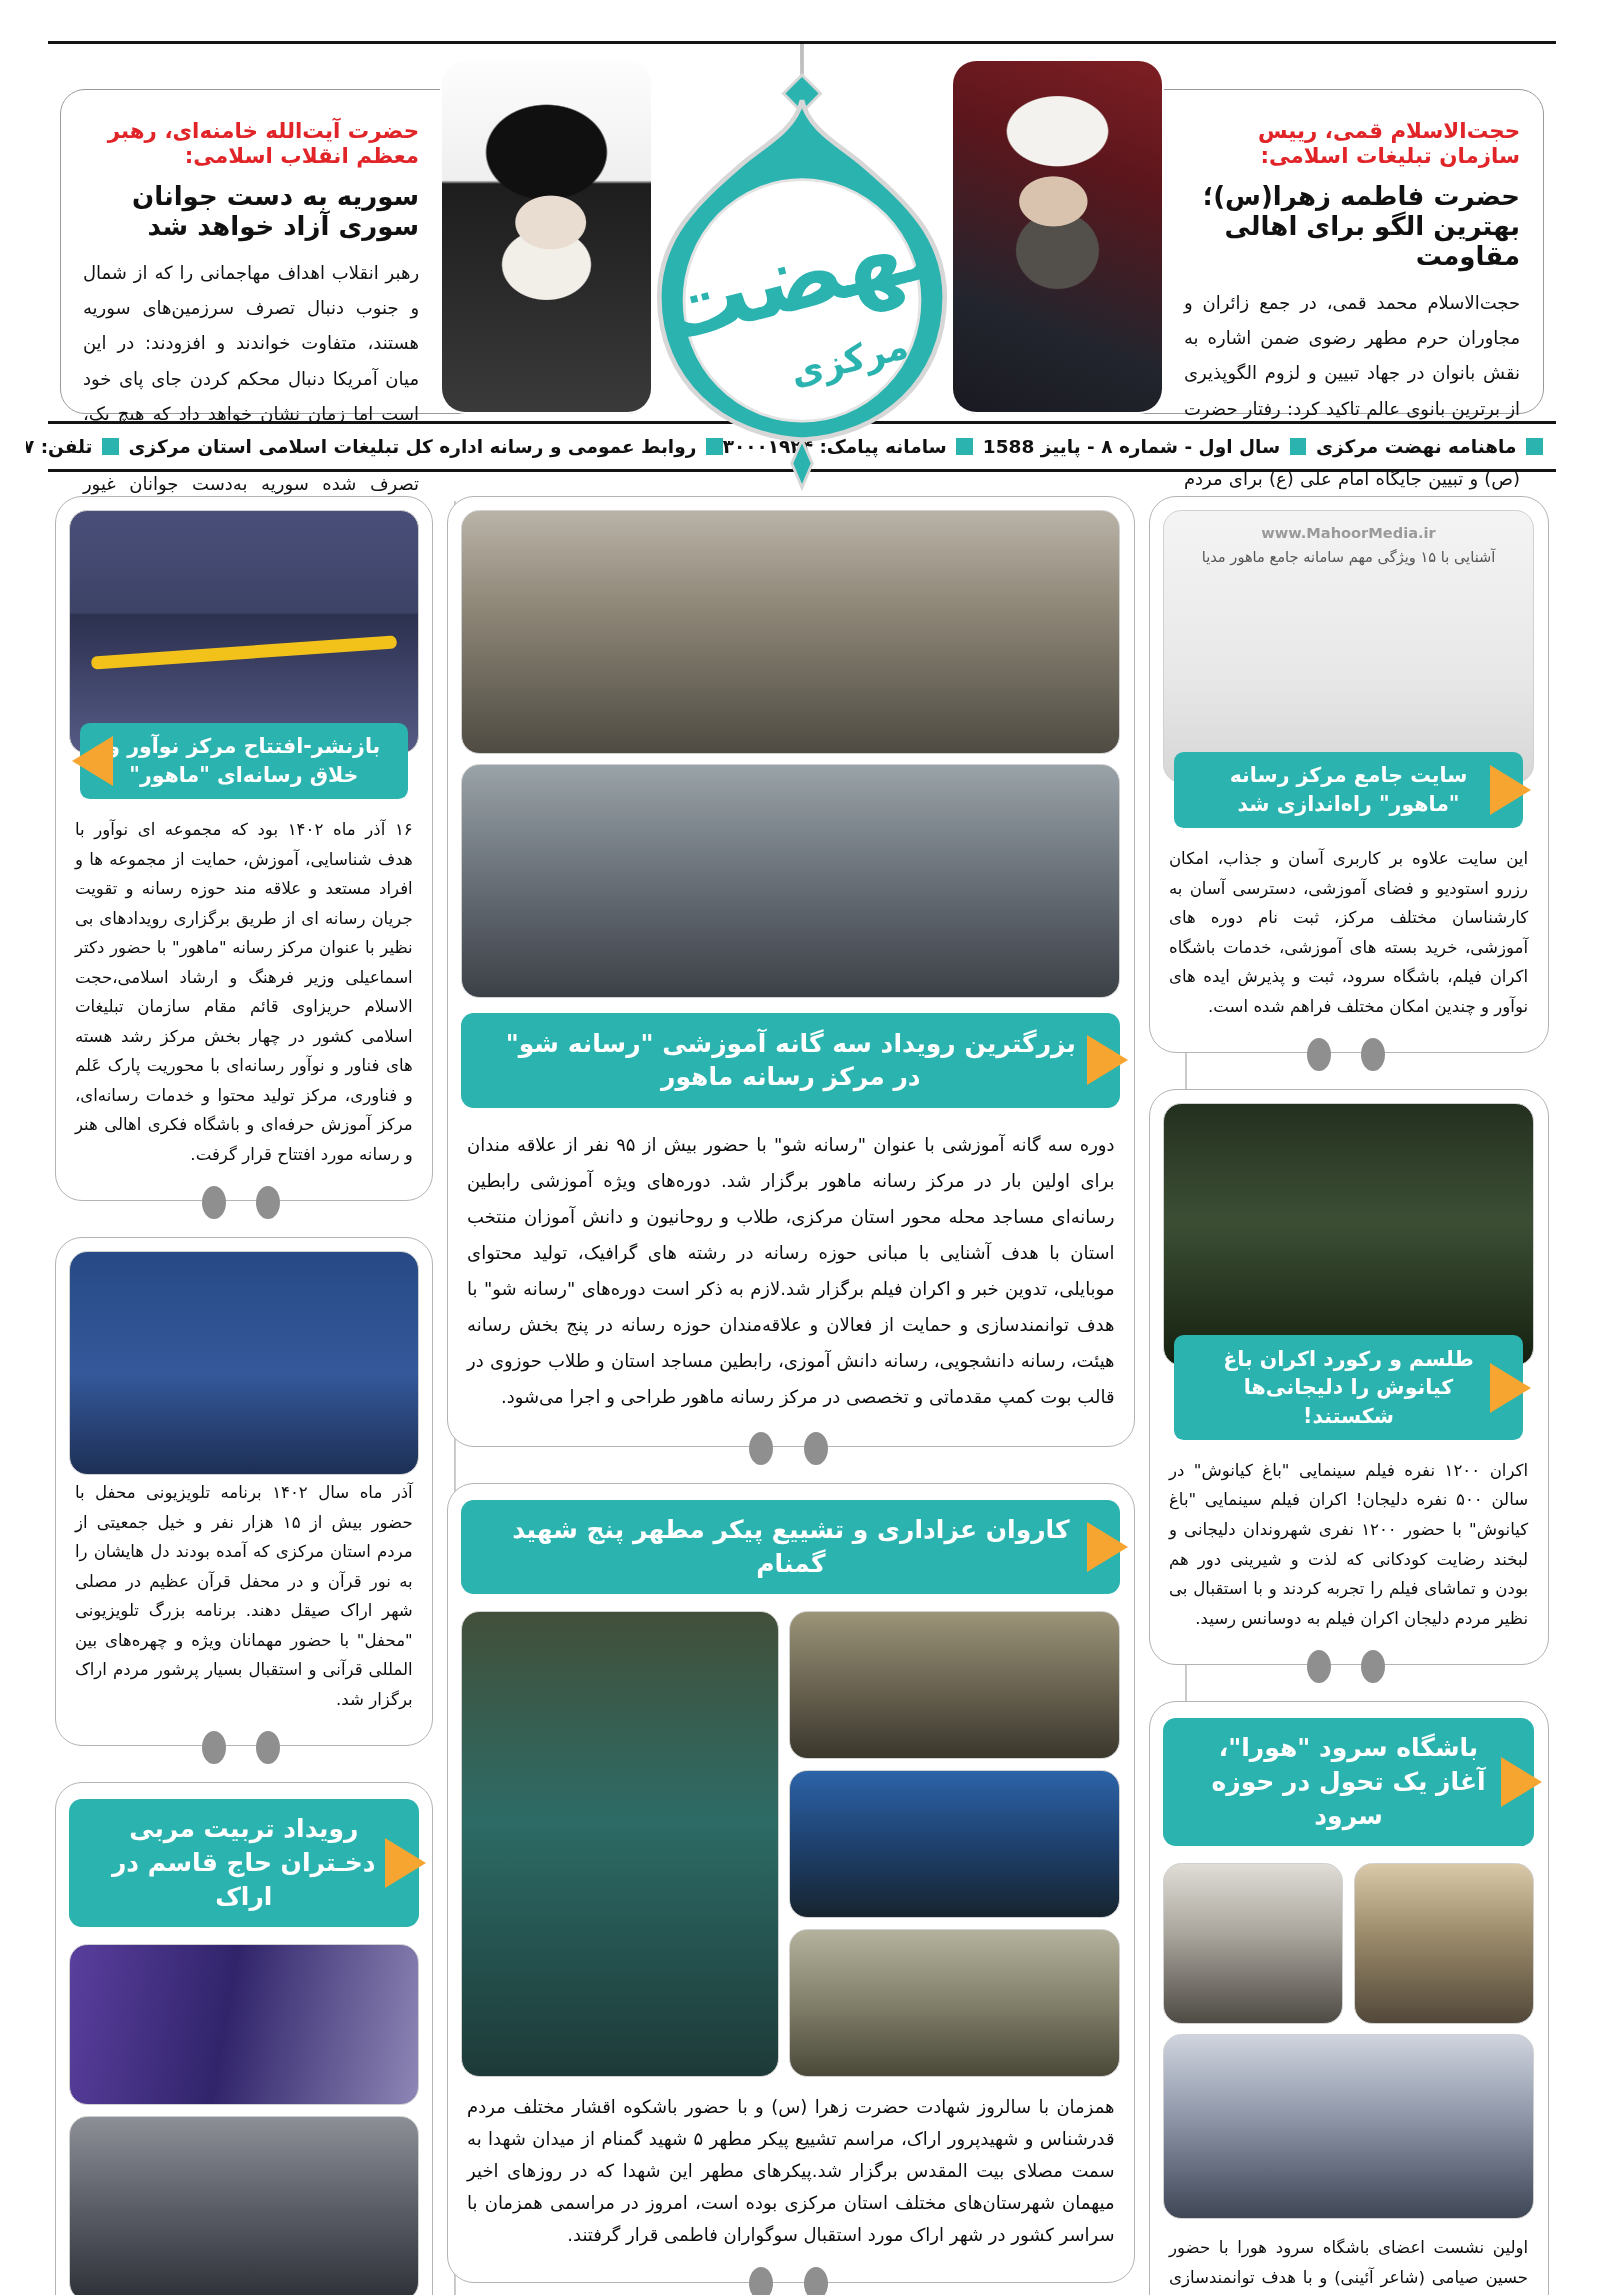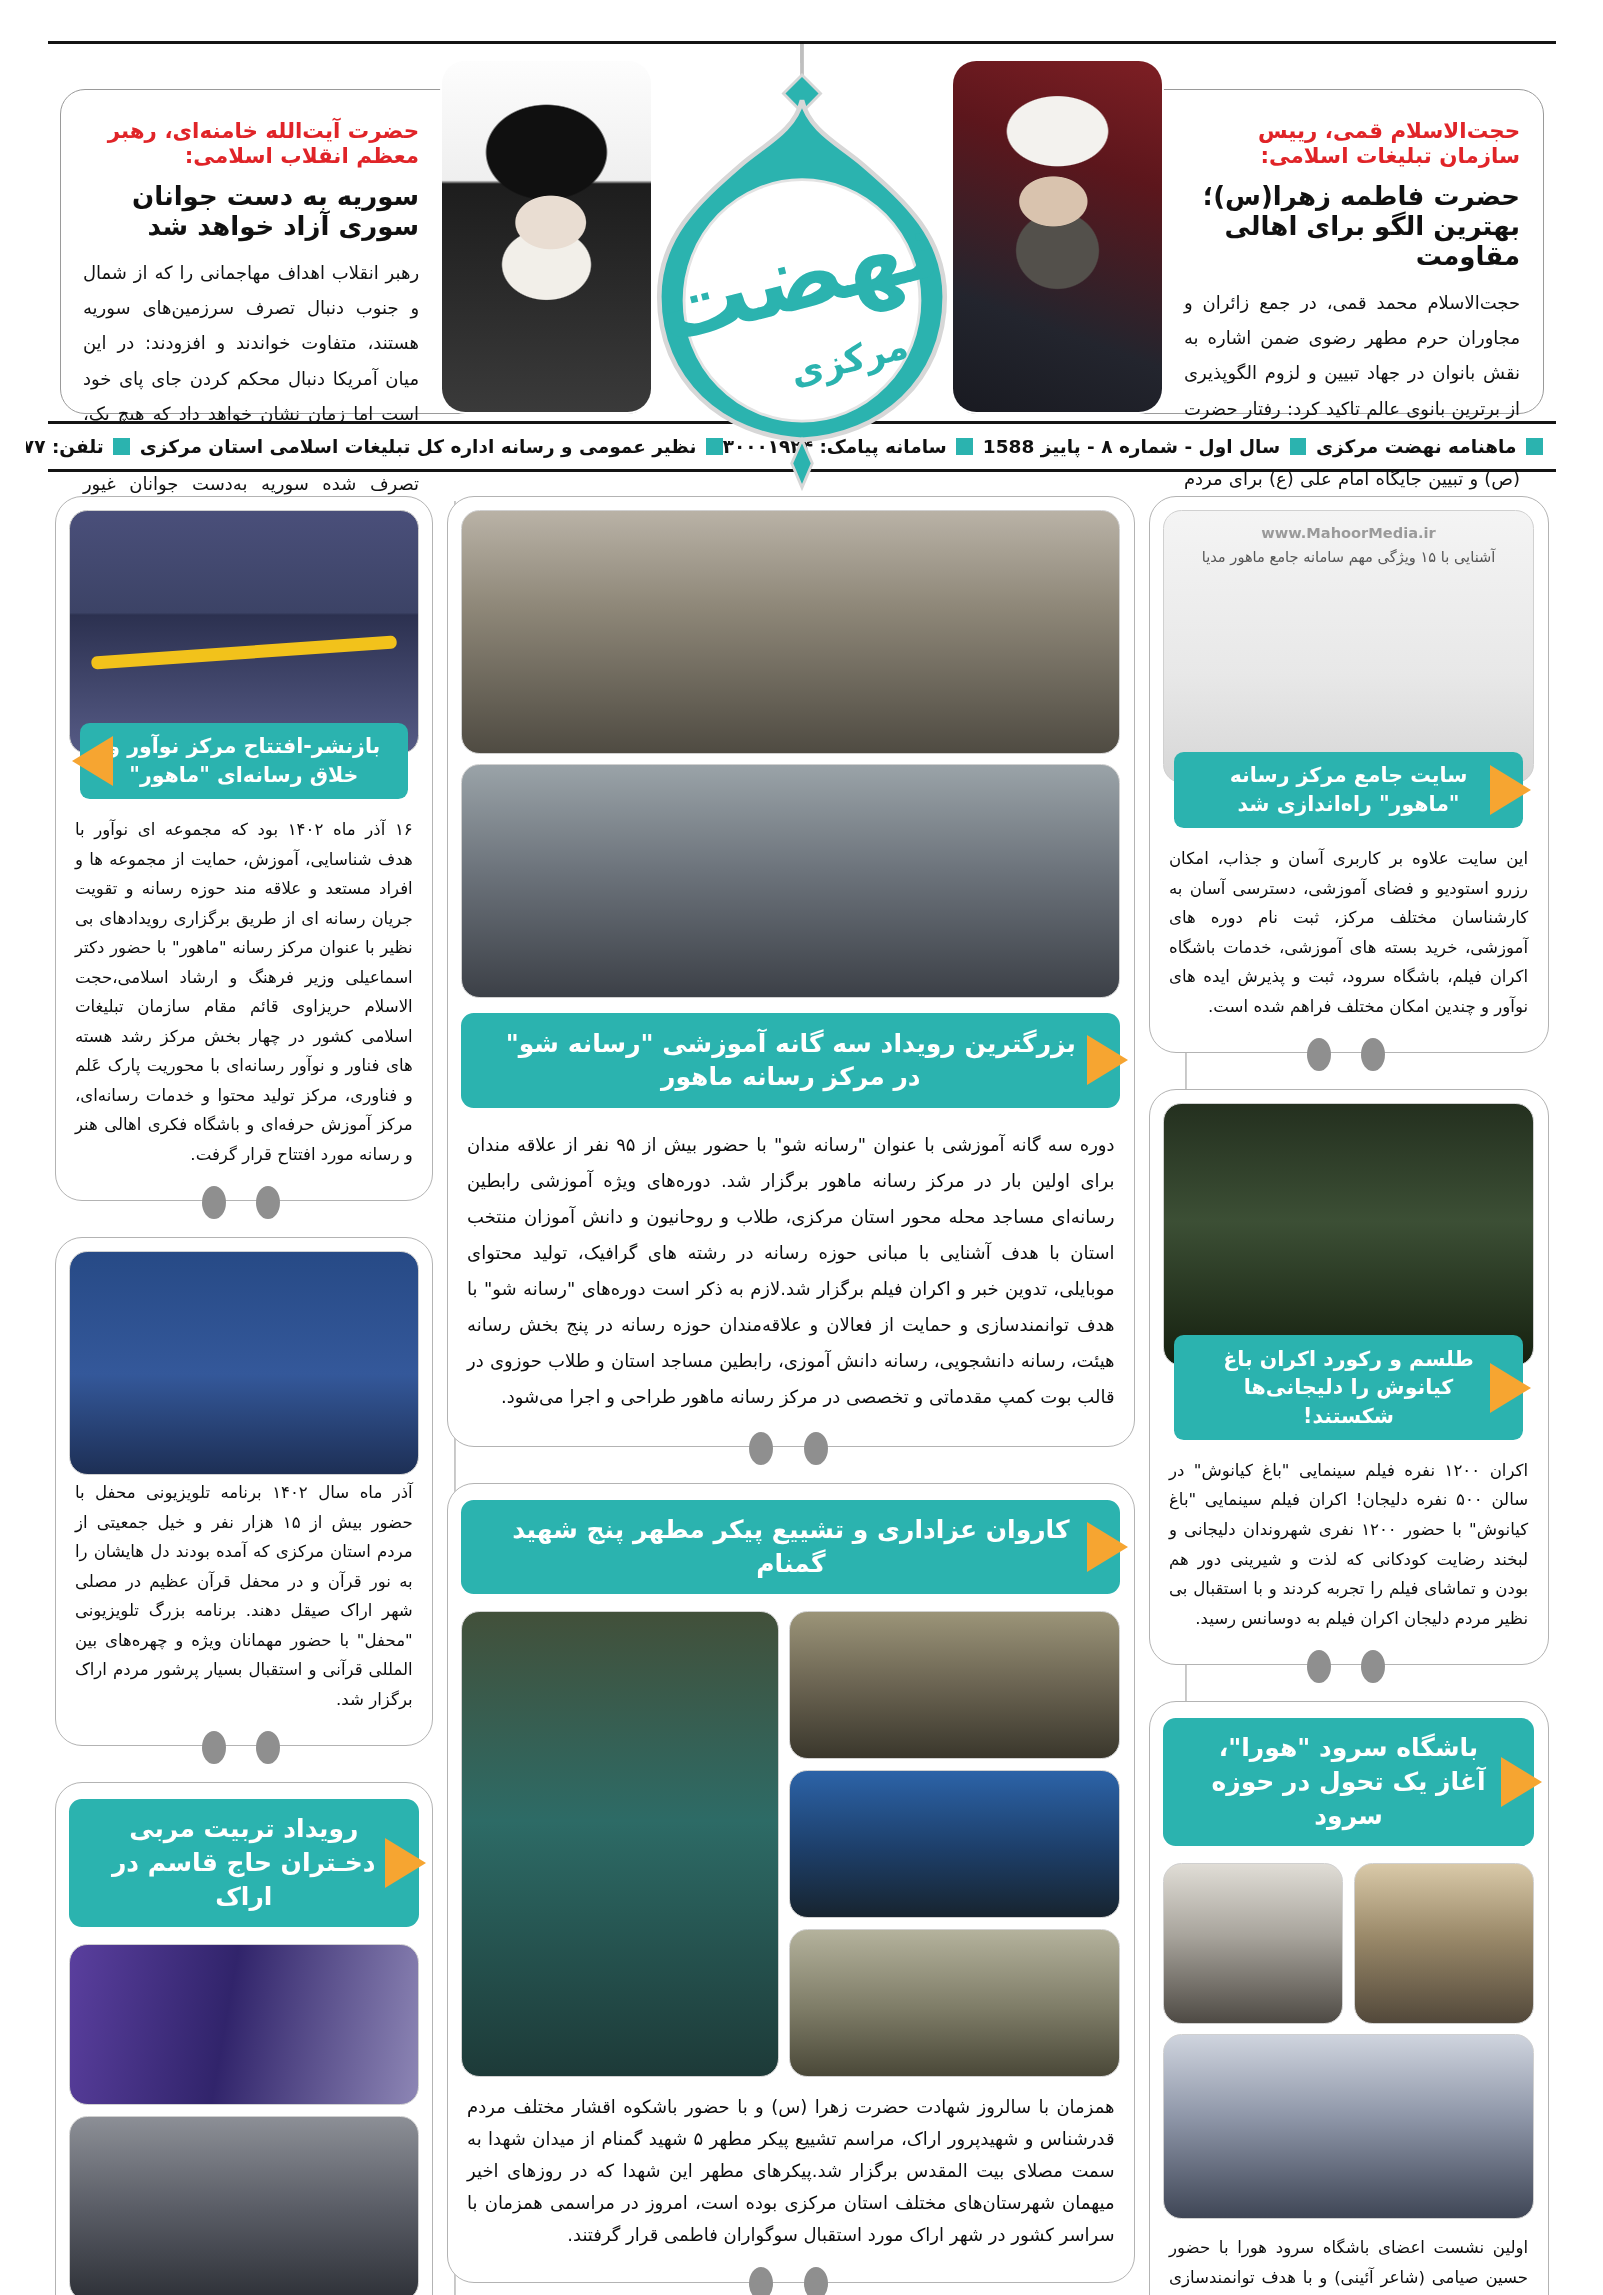--- a/index.html
+++ b/index.html
@@ -135,21 +135,21 @@
     <div class="ib-group">
       <span class="sq"></span>
       <span>ماهنامه نهضت مرکزی</span>
       <span class="sq"></span>
       <span>سال اول - شماره ۸ - پاییز 1588</span>
       <span class="sq"></span>
       <span>سامانه پیامک: ۳۰۰۰۱۹۲۴</span>
     </div>
     <div class="ib-group">
       <span class="sq"></span>
-      <span>نظیر عمومی و رسانه اداره کل تبلیغات اسلامی استان مرکزی</span>
+      <span>روابط عمومی و رسانه اداره کل تبلیغات اسلامی استان مرکزی</span>
       <span class="sq"></span>
       <span>تلفن: ۰۸۶۳۳۶۸۷۱۷۷</span>
     </div>
   </div>
 
   <div class="main">
     <div class="divider div-a">
         <i></i>
         <i></i>
         <i></i>

